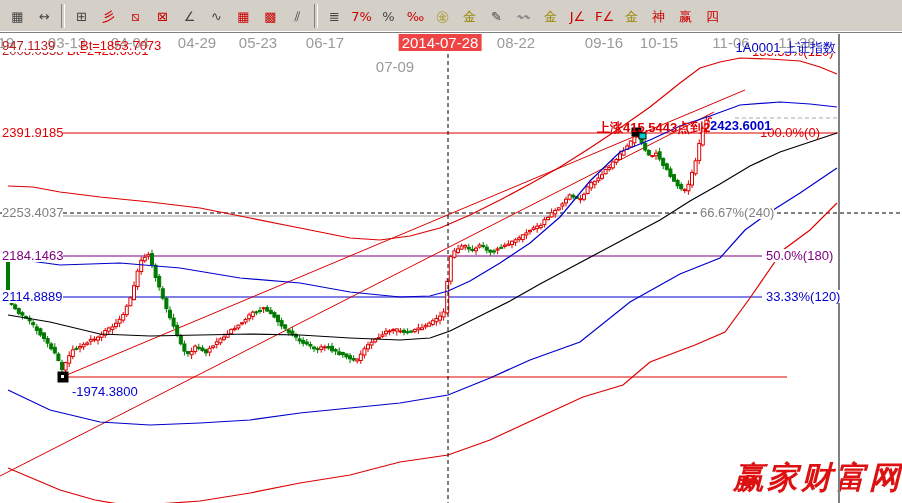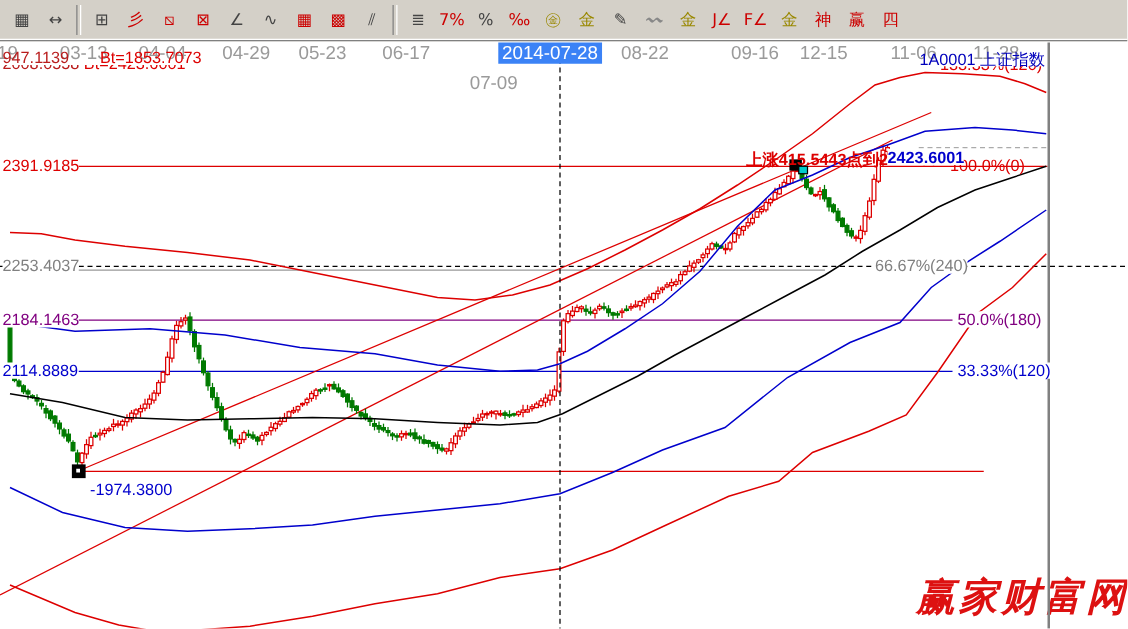--- a/index.html
+++ b/index.html
@@ -17,21 +17,21 @@
   }
   .tb-btn{
     width:23px;height:24px;margin:0 1px;display:flex;align-items:center;justify-content:center;
     font-size:13px;line-height:1;cursor:pointer;border:1px solid transparent;background:#d4d0c8;
     font-family:"DejaVu Sans","Liberation Sans",sans-serif;
   }
   .tb-sep{width:2px;height:24px;margin:0 3px;border-left:1px solid #808080;border-right:1px solid #ffffff;}
   
   #dateaxis{position:absolute;left:0;top:34px;width:902px;height:13px;background:#ffffff;}
   .dtick{position:absolute;top:0;font-size:15px;color:#9a9a9a;transform:translateX(-50%);white-space:nowrap;}
-  .dtick.hl{background:#3b82f6;color:#ffffff;padding:0 3px;z-index:5;}
+  .dtick.hl{background:#ef4444;color:#ffffff;padding:0 3px;z-index:5;}
   
   #chart{position:absolute;left:0;top:0;width:902px;height:503px;z-index:1;}
   #chart svg{position:absolute;left:0;top:0;}
   .lbl{position:absolute;font-size:13px;white-space:nowrap;z-index:3;line-height:13px;}
   .lbl.bg{background:#ffffff;}
   .clipbox{position:absolute;overflow:hidden;z-index:3;}
   .clipbox .inner{position:relative;top:-8px;font-size:13px;line-height:13px;white-space:nowrap;}
   .quote-blue{color:#b91c1c;} .quote-red{color:#dd0000;}
   #symtitle{position:absolute;font-size:13px;color:#0000bb;z-index:3;}
   .ann{position:absolute;font-size:13px;font-weight:bold;white-space:nowrap;z-index:4;line-height:13px;}
@@ -73,21 +73,21 @@
     <div class="dtick" style="left: 6px;">19</div>
     <div class="dtick" style="left: 67px;">03-13</div>
     <div class="dtick" style="left: 130px;">04-04</div>
     <div class="dtick" style="left: 197px;">04-29</div>
     <div class="dtick" style="left: 258px;">05-23</div>
     <div class="dtick" style="left: 325px;">06-17</div>
     <div class="dtick" style="left: 395px; margin-top: 24px;">07-09</div>
     <div class="dtick hl" style="left: 440px;">2014-07-28</div>
     <div class="dtick" style="left: 516px;">08-22</div>
     <div class="dtick" style="left: 586px; padding-left: 36px;">09-16</div>
-    <div class="dtick" style="left: 659px;">12-15</div>
+    <div class="dtick" style="left: 659px;">10-15</div>
     <div class="dtick" style="left: 731px;">11-06</div>
     <div class="dtick" style="left: 797px;">11-28</div>
   </div>
 
 <div id="chart">
   <svg id="plot" width="902" height="503" viewBox="0 0 902 503">
       <line x1="8" y1="133" x2="838" y2="133" stroke="#dd0000" stroke-width="1"></line>
       <line x1="8" y1="216" x2="660" y2="216" stroke="#999999" stroke-width="1"></line>
       <line x1="0" y1="213" x2="902" y2="213" stroke="#000000" stroke-width="1" stroke-dasharray="4 3"></line>
       <line x1="8" y1="256" x2="762" y2="256" stroke="#800080" stroke-width="1"></line>

